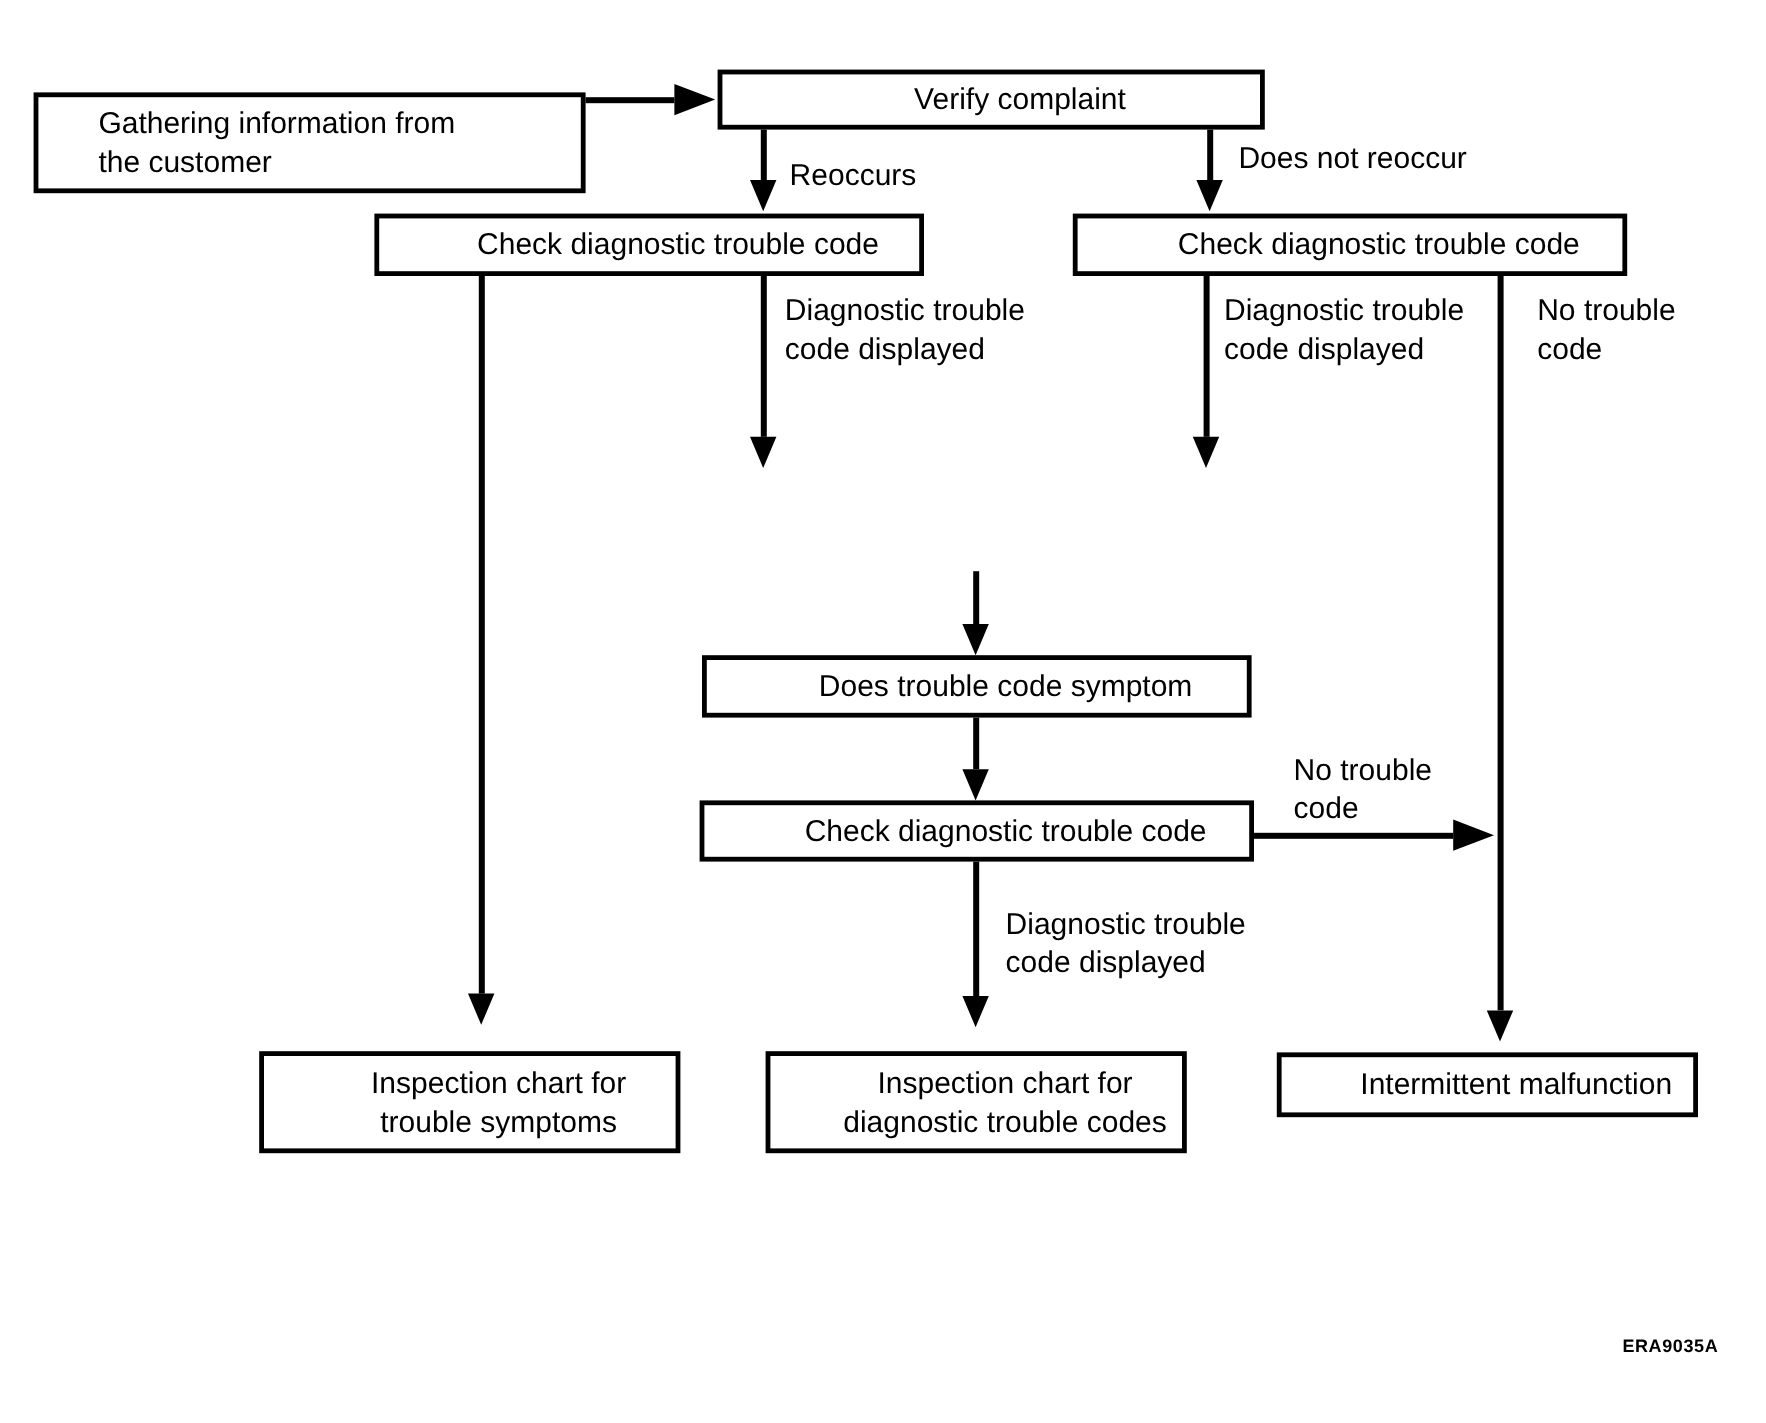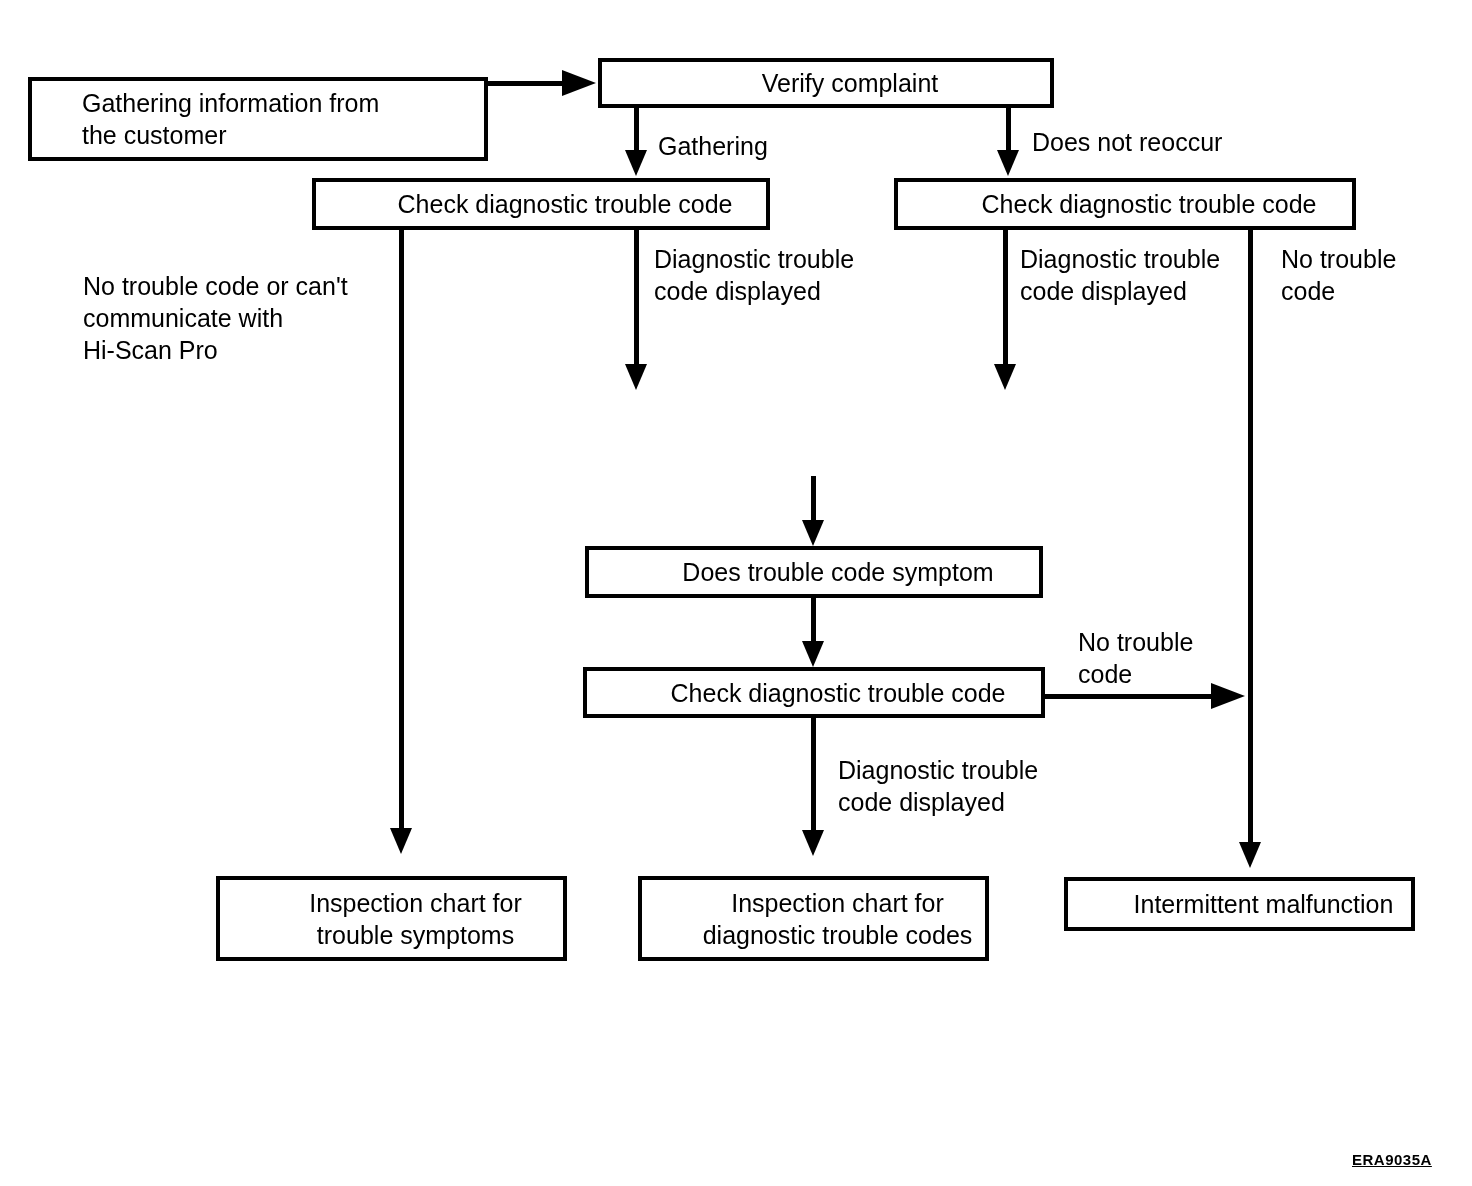--- a/index.html
+++ b/index.html
@@ -127,38 +127,35 @@
 
   <div class="vline" style="left:811px; top:598px; height:43px;"></div>
   <div class="ah-down" style="left:802px; top:641px;"></div>
 
   <div class="vline" style="left:811px; top:718px; height:112px;"></div>
   <div class="ah-down" style="left:802px; top:830px;"></div>
 
   <div class="hline" style="left:1045px; top:694px; width:166px;"></div>
   <div class="ah-right" style="left:1211px; top:683px;"></div>
 
-  <div class="lbl" style="left:658px; top:130px;">Gathering</div>
+  <div class="lbl" style="left:658px; top:130px;">Reoccurs</div>
 
-  <div class="lbl" style="left:1032px; top:126px;">Does not reoccur</div>
+  <div class="lbl" style="left:1032px; top:116px;">Does not reoccur</div>
 
-  <div class="lbl" style="left:83px; top:270px;">No trouble code or can't
-communicate with
-Hi-Scan Pro</div>
 
   <div class="lbl" style="left:654px; top:243px;">Diagnostic trouble
 code displayed</div>
 
   <div class="lbl" style="left:1020px; top:243px;">Diagnostic trouble
 code displayed</div>
 
   <div class="lbl" style="left:1281px; top:243px;">No trouble
 code</div>
 
   <div class="lbl" style="left:1078px; top:626px;">No trouble
 code</div>
 
   <div class="lbl" style="left:838px; top:754px;">Diagnostic trouble
 code displayed</div>
 
-  <div class="figure-id" style="left:1352px; top:1151px;text-decoration:underline;">ERA9035A</div>
+  <div class="figure-id" style="left:1352px; top:1114px;">ERA9035A</div>
 
 </div>
 
 </body></html>

